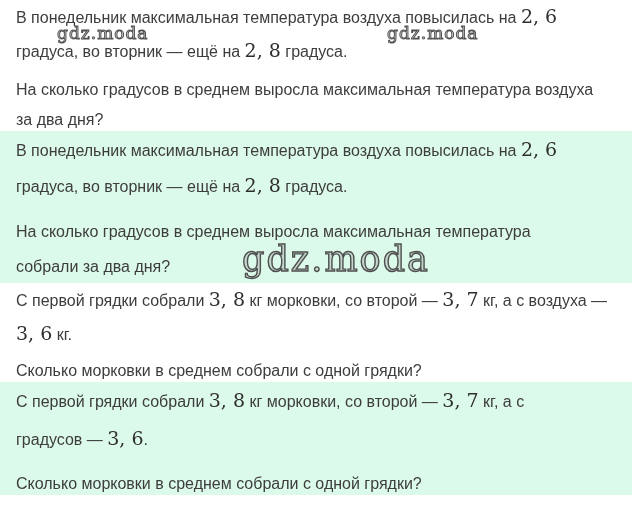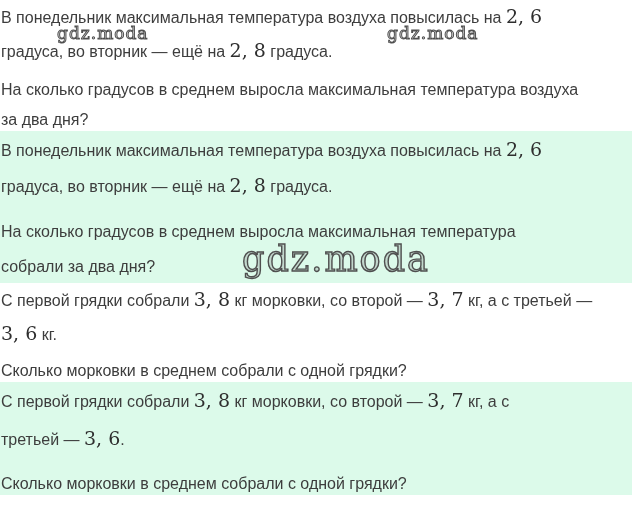--- a/index.html
+++ b/index.html
@@ -12,21 +12,21 @@
     font-family: "Liberation Sans", sans-serif;
   }
   .page {
     position: relative;
     width: 632px;
     height: 530px;
     background: #ffffff;
   }
   .sec {
     box-sizing: border-box;
-    padding-left: 1px;
+    padding-left: 16px;
     padding-right: 8px;
     overflow: hidden;
     font-size: 16px;
     color: #3d3d3d;
   }
   .sec.green { background: #dcfaea; }
   .sec p { margin: 0; }
 
   
   .s1 { height: 131px; padding-top: 0; }
@@ -98,32 +98,32 @@
       <span>градуса, во вторник — ещё на </span><span class="math">2, 8</span><span> градуса.</span>
     </p>
     <p class="quest">
       <span>На сколько градусов в среднем выросла максимальная температура</span><br>
       <span>собрали за два дня?</span>
     </p>
   </div>
 
   <div class="sec s3">
     <p class="stmt">
-      <span>С первой грядки собрали </span><span class="math">3, 8</span><span> кг морковки, со второй — </span><span class="math">3, 7</span><span> кг, а с третьей —</span><br>
+      <span>С первой грядки собрали </span><span class="math">3, 8</span><span> кг морковки, со второй — </span><span class="math">3, 7</span><span> кг, а с воздуха —</span><br>
       <span class="math">3, 6</span><span> кг.</span>
     </p>
     <p class="quest">
       <span>Сколько морковки в среднем собрали с одной грядки?</span>
     </p>
   </div>
 
   <div class="sec s4 green">
     <p class="stmt">
       <span>С первой грядки собрали </span><span class="math">3, 8</span><span> кг морковки, со второй — </span><span class="math">3, 7</span><span> кг, а с</span><br>
-      <span>третьей — </span><span class="math">3, 6</span><span>.</span>
+      <span>градусов — </span><span class="math">3, 6</span><span>.</span>
     </p>
     <p class="quest">
       <span>Сколько морковки в среднем собрали с одной грядки?</span>
     </p>
   </div>
 
   <div class="footer-space"></div>
 
   <div class="wm wm-small wm-1">gdz.moda</div>
   <div class="wm wm-small wm-2">gdz.moda</div>

